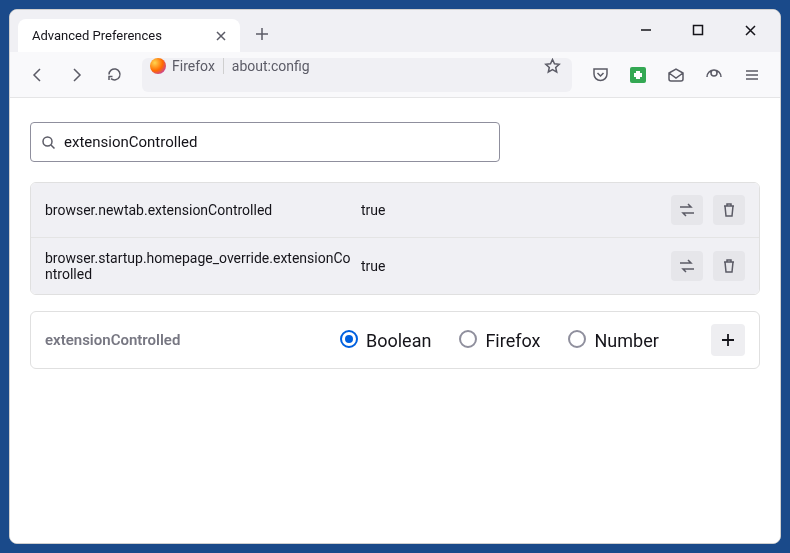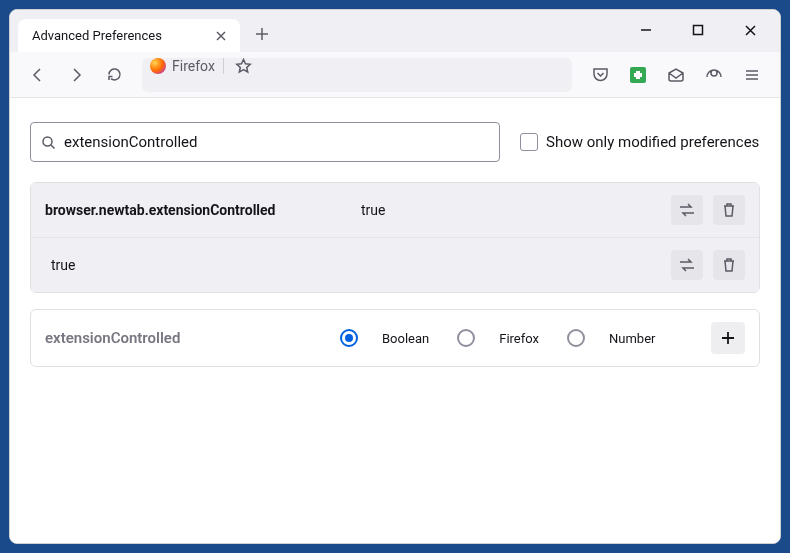--- a/index.html
+++ b/index.html
@@ -23,29 +23,29 @@
     .content { flex: 1; padding: 24px 20px; background: #fff; }
     .search-row { display: flex; align-items: center; gap: 20px; margin-bottom: 20px; }
     .search-box { flex: 1; max-width: 470px; height: 40px; border: 1px solid #8f8f9d; border-radius: 4px; display: flex; align-items: center; padding: 0 10px; gap: 8px; }
     .search-input { flex: 1; border: none; outline: none; font-size: 15px; color: #15141a; }
     .checkbox-row { display: flex; align-items: center; gap: 8px; font-size: 15px; color: #15141a; }
     .checkbox { width: 18px; height: 18px; border: 1px solid #8f8f9d; border-radius: 3px; }
     
     .pref-list { border: 1px solid #e0e0e0; border-radius: 6px; overflow: hidden; margin-bottom: 16px; }
     .pref-row { display: flex; align-items: center; padding: 12px 14px; background: #f0f0f4; font-size: 14px; }
     .pref-row + .pref-row { border-top: 1px solid #e4e4e4; }
-    .pref-name { width: 310px; font-weight: 700; color: #15141a; word-break: break-word; }
+    .pref-name { width: 310px; font-weight: 400; color: #15141a; word-break: break-word; }
     .pref-value { flex: 1; font-weight: 400; color: #15141a; padding-left: 6px; }
     .pref-actions { display: flex; gap: 10px; }
     .pref-action { width: 32px; height: 30px; background: #e6e6ea; border-radius: 4px; display: flex; align-items: center; justify-content: center; }
     
     .add-row { border: 1px solid #e0e0e0; border-radius: 6px; display: flex; align-items: center; padding: 12px 14px; background: #fff; }
     .add-name { width: 295px; font-weight: 600; color: #777782; font-size: 15px; }
     .radio-group { display: flex; gap: 28px; flex: 1; }
-    .radio-item { display: flex; align-items: center; gap: 24px; font-size: 13px; color: #15141a; }
+    .radio-item { display: flex; gap: 8px; font-size: 18px; color: #15141a; }
     .radio { width: 18px; height: 18px; border: 2px solid #8f8f9d; border-radius: 50%; position: relative; }
     .radio.selected { border-color: #0060df; }
     .radio.selected::after { content: ''; position: absolute; width: 8px; height: 8px; background: #0060df; border-radius: 50%; top: 3px; left: 3px; }
     .add-btn { width: 34px; height: 32px; background: #eeeef1; border-radius: 4px; display: flex; align-items: center; justify-content: center; }
     
     svg { display: block; }
     .icon-stroke { stroke: #5b5b66; stroke-width: 1.5; fill: none; }
     .ff-logo { width: 16px; height: 16px; background: radial-gradient(circle at 30% 30%, #ffd54f, #ff6a00, #a52afe); border-radius: 50%; }
     .ext-icon { width: 16px; height: 16px; background: #34a853; border-radius: 2px; display: flex; align-items: center; justify-content: center; }
   </style>
@@ -101,20 +101,21 @@
     <div class="tb-btn">
       <svg width="17" height="17" viewBox="0 0 17 17">
           <path d="M3 8.5a5.5 5.5 0 1 1 2 4.2M3 14v-3.5h3.5" class="icon-stroke"></path>
         </svg>
     </div>
     <div class="urlbar">
       <div class="urlbar-identity">
         <span class="ff-logo"></span>
         <span>Firefox</span>
       </div>
+      <span class="urlbar-text">about:config</span>
       <span class="urlbar-star">
         <svg width="17" height="17" viewBox="0 0 17 17">
             <path d="M8.5 1.5l2 4.3 4.7.5-3.5 3.2 1 4.6-4.2-2.4-4.2 2.4 1-4.6L1.8 6.3l4.7-.5z" class="icon-stroke"></path>
           </svg>
       </span>
     </div>
     <div class="tb-btn">
       <svg width="17" height="17" viewBox="0 0 17 17">
           <path d="M2 3h13v5a6.5 6.5 0 0 1-13 0zM5.5 7l3 3 3-3" class="icon-stroke"></path>
         </svg>
@@ -147,44 +148,41 @@
     <div class="search-row">
       <div class="search-box">
         <span>
           <svg width="15" height="15" viewBox="0 0 15 15">
               <circle cx="6.5" cy="6.5" r="4.5" class="icon-stroke"></circle>
               <path d="M10 10l3.5 3.5" class="icon-stroke"></path>
             </svg>
         </span>
         <input class="search-input" value="extensionControlled" style="">
       </div>
-      <label class="checkbox-row">
-        <span class="checkbox"></span>
-        <span>Show only modified preferences</span>
-      </label>
     </div>
 
     <div class="pref-list">
       <div class="pref-row">
         <div class="pref-name">browser.newtab.extensionControlled</div>
         <div class="pref-value">true</div>
         <div class="pref-actions">
           <div class="pref-action">
             <svg width="16" height="14" viewBox="0 0 16 14">
                 <path d="M1 4h11l-3-3M15 10H4l3 3" class="icon-stroke"></path>
               </svg>
           </div>
           <div class="pref-action">
             <svg width="14" height="16" viewBox="0 0 14 16">
                 <path d="M2 4h10M5 4V2h4v2M3 4l1 10h6l1-10" class="icon-stroke"></path>
               </svg>
           </div>
         </div>
       </div>
       <div class="pref-row">
+        <div class="pref-name">browser.startup.homepage_override.extensionControlled</div>
         <div class="pref-value">true</div>
         <div class="pref-actions">
           <div class="pref-action">
             <svg width="16" height="14" viewBox="0 0 16 14">
                 <path d="M1 4h11l-3-3M15 10H4l3 3" class="icon-stroke"></path>
               </svg>
           </div>
           <div class="pref-action">
             <svg width="14" height="16" viewBox="0 0 14 16">
                 <path d="M2 4h10M5 4V2h4v2M3 4l1 10h6l1-10" class="icon-stroke"></path>

